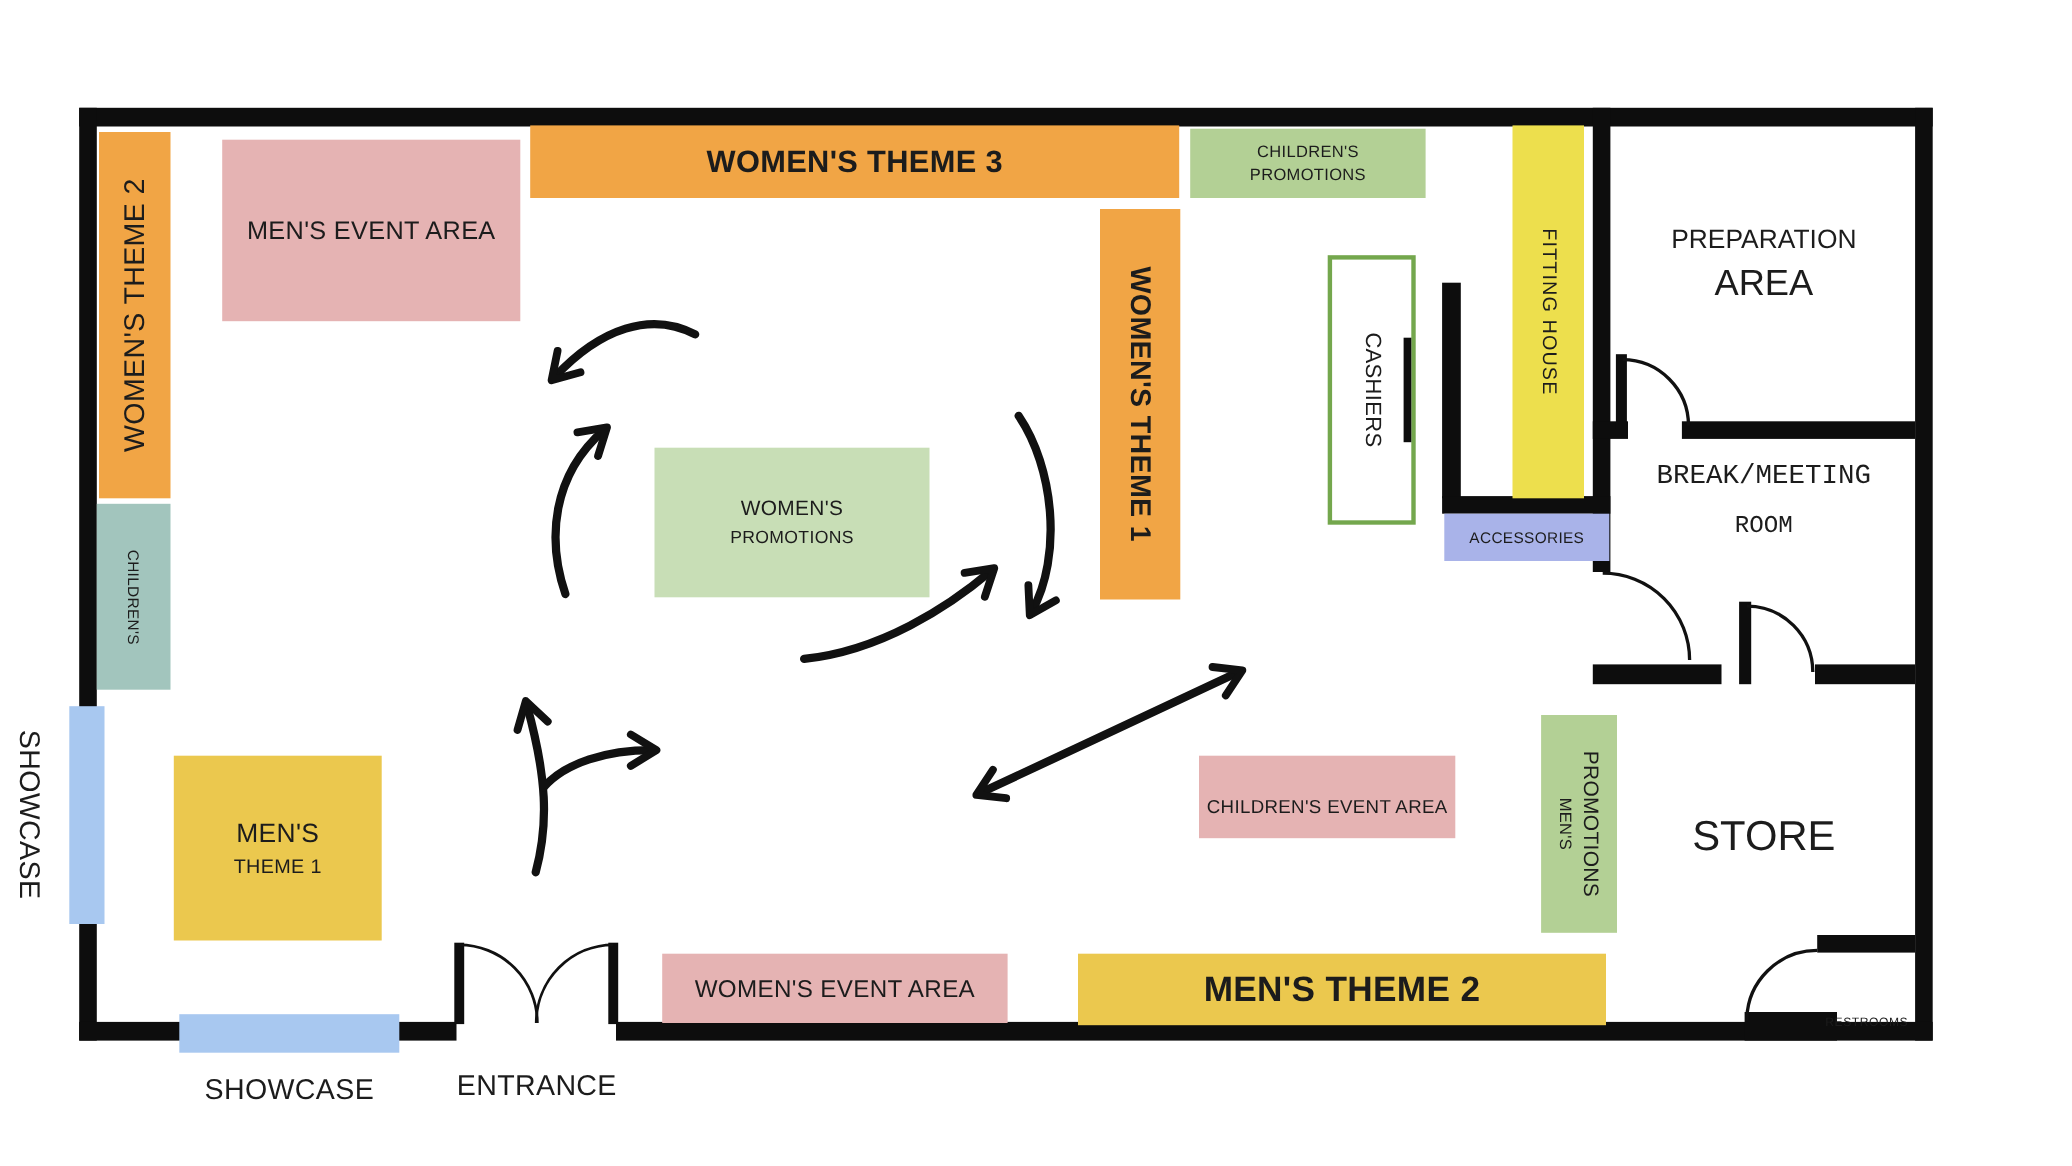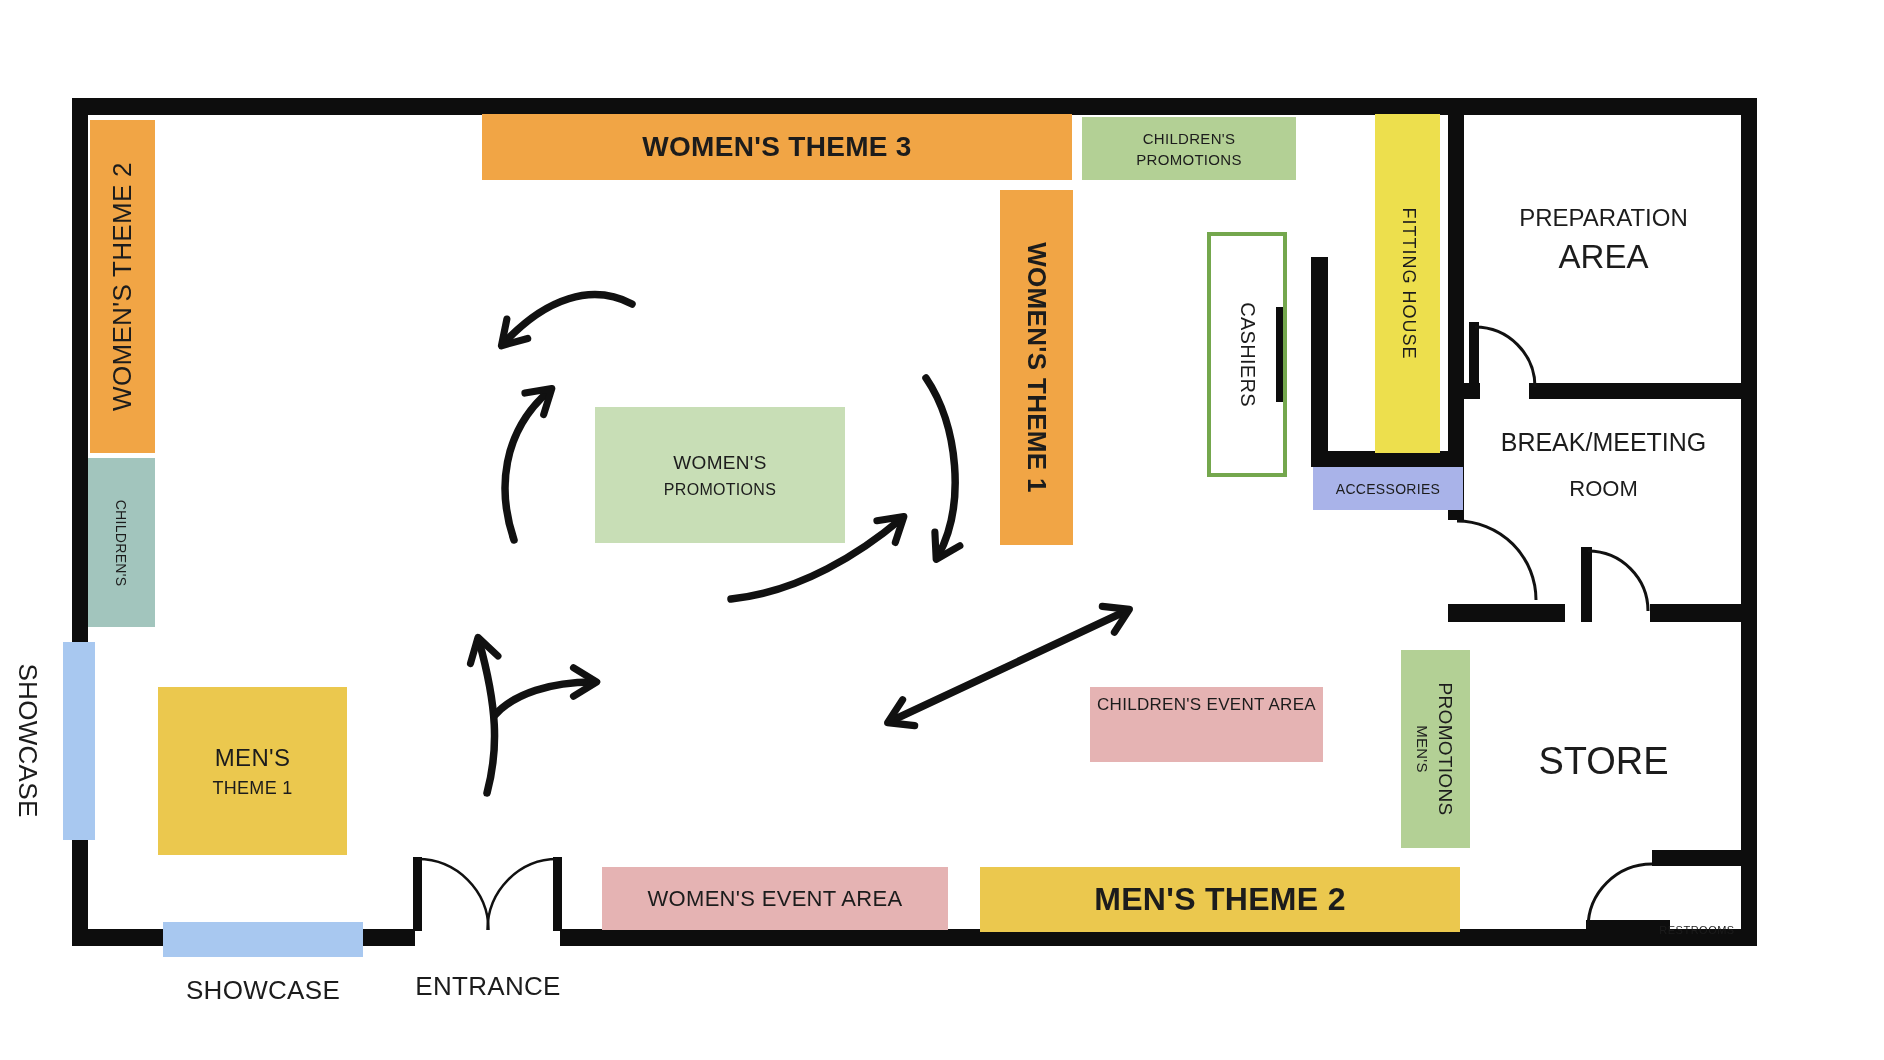--- a/index.html
+++ b/index.html
@@ -35,20 +35,23 @@
   <div class="wall" style="left:1650px;top:604px;width:91px;height:18px;"></div>
   <div class="wall" style="left:1652px;top:850px;width:89px;height:16px;"></div>
   <div class="wall" style="left:1586px;top:920px;width:84px;height:26px;"></div>
   <div class="wall" style="left:1311px;top:257px;width:17px;height:196px;"></div>
   <div class="wall" style="left:1311px;top:451px;width:153px;height:16px;"></div>
 
   <div class="zone" style="left: 90px; top: 120px; width: 65px; height: 333px; background: rgb(241, 165, 69);">
     <span class="vtext rotm90 w500" style="font-size:26px;">WOMEN'S THEME 2</span>
   </div>
 
+  <div class="zone" style="left: 202px; top: 127px; width: 271px; height: 165px; background: rgb(229, 179, 179);">
+    <span class="w500" style="font-size:23px;">MEN'S EVENT AREA</span>
+  </div>
 
   <div class="zone" style="left: 482px; top: 114px; width: 590px; height: 66px; background: rgb(241, 165, 69);">
     <span class="w600" style="font-size:28px;">WOMEN'S THEME 3</span>
   </div>
 
   <div class="zone stack" style="left: 1082px; top: 117px; width: 214px; height: 63px; gap: 4px; background: rgb(179, 208, 149);">
     <span class="w500" style="font-size:15px;">CHILDREN'S</span>
     <span class="w500" style="font-size:15px;">PROMOTIONS</span>
   </div>
 
@@ -81,31 +84,31 @@
   <div class="zone" style="left:4px;top:650px;width:46px;height:180px;">
     <span class="vtext rot90 w500" style="font-size:26px;">SHOWCASE</span>
   </div>
 
   <div class="zone stack" style="left: 158px; top: 687px; width: 189px; height: 168px; gap: 6px; background: rgb(235, 200, 78);">
     <span class="w500" style="font-size:24px;">MEN'S</span>
     <span class="w500" style="font-size:18px;">THEME 1</span>
   </div>
 
   <div class="zone" style="left: 1090px; top: 687px; width: 233px; height: 75px; align-items: flex-start; padding-top: 8px; box-sizing: border-box; background: rgb(229, 179, 179);">
-    <span class="w500" style="font-size:17px;">CHILDREN'S EVENT AREA</span>
+    <span class="w500" style="font-size:17px;margin-top:29px;">CHILDREN'S EVENT AREA</span>
   </div>
 
   <div class="zone" style="left: 1401px; top: 650px; width: 69px; height: 198px; background: rgb(179, 208, 149);">
     <div class="rot90 stack" style="gap:3px;">
       <span class="w500 vtext" style="font-size:19px;">PROMOTIONS</span>
       <span class="w500 vtext" style="font-size:15px;">MEN'S</span>
     </div>
   </div>
 
-  <div class="zone" style="left: 602px; top: 867px; width: 346px; height: 63px; background: rgb(229, 179, 179);">
+  <div class="zone" style="left: 602px; top: 867px; width: 314px; height: 63px; background: rgb(229, 179, 179);">
     <span class="w500" style="font-size:22px;">WOMEN'S EVENT AREA</span>
   </div>
 
   <div class="zone" style="left: 980px; top: 867px; width: 480px; height: 65px; background: rgb(235, 200, 78);">
     <span class="w600" style="font-size:32px;">MEN'S THEME 2</span>
   </div>
 
   <div class="zone" style="left: 163px; top: 922px; width: 200px; height: 35px; background: rgb(168, 200, 240);"></div>
   <div class="zone" style="left:163px;top:972px;width:200px;height:36px;">
     <span class="w500" style="font-size:26px;">SHOWCASE</span>
@@ -113,21 +116,21 @@
 
   <div class="zone" style="left:398px;top:968px;width:180px;height:36px;">
     <span class="w500" style="font-size:26px;">ENTRANCE</span>
   </div>
 
   <div class="roomlbl" style="left:1466px;top:190px;width:275px;height:100px;gap:6px;">
     <span class="w500" style="font-size:24px;">PREPARATION</span>
     <span class="w500" style="font-size:33px;">AREA</span>
   </div>
 
-  <div class="roomlbl" style="left:1466px;top:420px;width:275px;height:90px;gap:19px;">
+  <div class="roomlbl" style="left:1466px;top:409px;width:275px;height:90px;gap:19px;font-family:Liberation Mono, monospace;">
     <span class="w500" style="font-size:25px;">BREAK/MEETING</span>
     <span class="w500" style="font-size:22px;">ROOM</span>
   </div>
 
   <div class="roomlbl" style="left:1466px;top:702px;width:275px;height:55px;margin-top:32px;">
     <span class="w500" style="font-size:38px;">STORE</span>
   </div>
 
   <div class="roomlbl" style="left:1652px;top:921px;width:90px;height:18px;">
     <span class="w500" style="font-size:11px;letter-spacing:.5px;">RESTROOMS</span>

